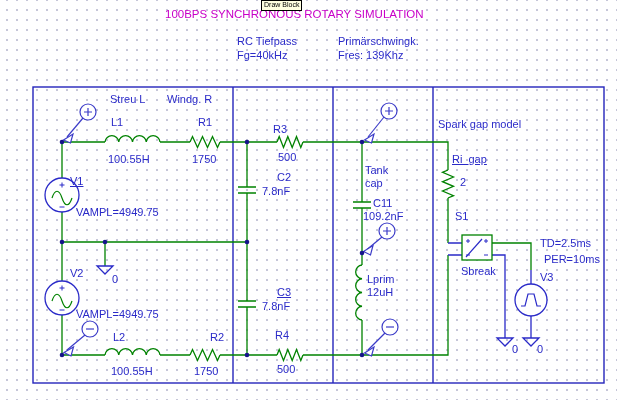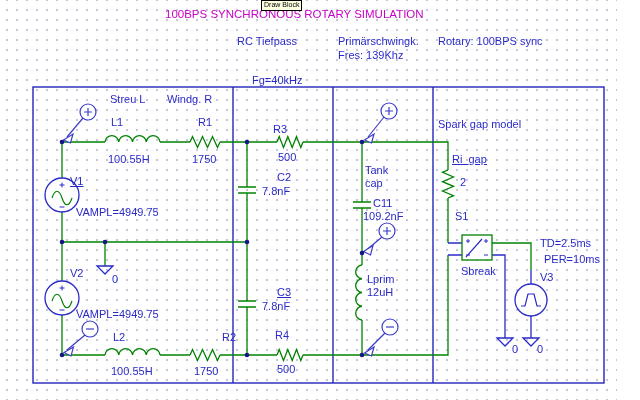--- a/index.html
+++ b/index.html
@@ -142,40 +142,39 @@
         <circle cx="362" cy="142" r="2.3"></circle>
       <circle cx="362" cy="253" r="2.3"></circle>
         <circle cx="362" cy="355" r="2.3"></circle>
     </g>
   </svg>
 
   <div class="lbl title" style="left:165px;top:8px;">100BPS SYNCHRONOUS ROTARY SIMULATION</div>
   <div class="tooltip">Draw Block</div>
 
   <div class="lbl" style="left:237px;top:36px;">RC Tiefpass</div>
-  <div class="lbl" style="left:252px;top:50px;margin-top:25px;">Fg=40kHz</div>
+  <div class="lbl" style="left:237px;top:50px;">Fg=40kHz</div>
   <div class="lbl" style="left:338px;top:36px;">Primärschwingk.</div>
   <div class="lbl" style="left:338px;top:50px;">Fres: 139Khz</div>
-  <div class="lbl" style="left:438px;top:36px;">Rotary: 100BPS sync</div>
 
   <div class="lbl" style="left:110px;top:94px;">Streu L</div>
   <div class="lbl" style="left:167px;top:94px;">Windg. R</div>
 
   <div class="lbl" style="left:111px;top:117px;">L1</div>
   <div class="lbl" style="left:108px;top:154px;">100.55H</div>
   <div class="lbl" style="left:198px;top:117px;">R1</div>
   <div class="lbl" style="left:192px;top:154px;">1750</div>
   <div class="lbl" style="left:70px;top:176px;text-decoration:underline;">V1</div>
   <div class="lbl" style="left:76px;top:207px;">VAMPL=4949.75</div>
   <div class="lbl" style="left:112px;top:274px;">0</div>
   <div class="lbl" style="left:70px;top:268px;">V2</div>
   <div class="lbl" style="left:76px;top:309px;">VAMPL=4949.75</div>
   <div class="lbl" style="left:113px;top:332px;">L2</div>
   <div class="lbl" style="left:111px;top:366px;">100.55H</div>
-  <div class="lbl" style="left:196px;top:332px;padding-left:26px;">R2</div>
+  <div class="lbl" style="left:184px;top:332px;padding-left:26px;">R2</div>
   <div class="lbl" style="left:194px;top:366px;">1750</div>
 
   <div class="lbl" style="left:273px;top:124px;">R3</div>
   <div class="lbl" style="left:278px;top:152px;">500</div>
   <div class="lbl" style="left:277px;top:172px;">C2</div>
   <div class="lbl" style="left:262px;top:186px;">7.8nF</div>
   <div class="lbl" style="left:277px;top:287px;text-decoration:underline;">C3</div>
   <div class="lbl" style="left:262px;top:301px;">7.8nF</div>
   <div class="lbl" style="left:275px;top:330px;">R4</div>
   <div class="lbl" style="left:277px;top:364px;">500</div>

